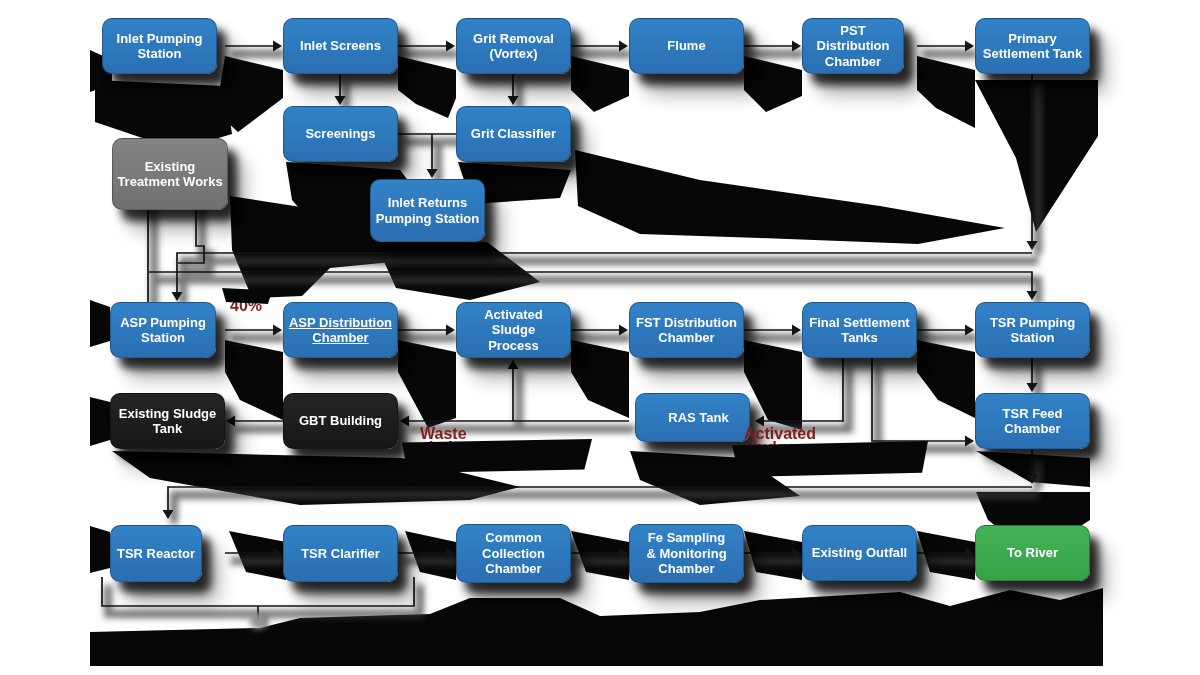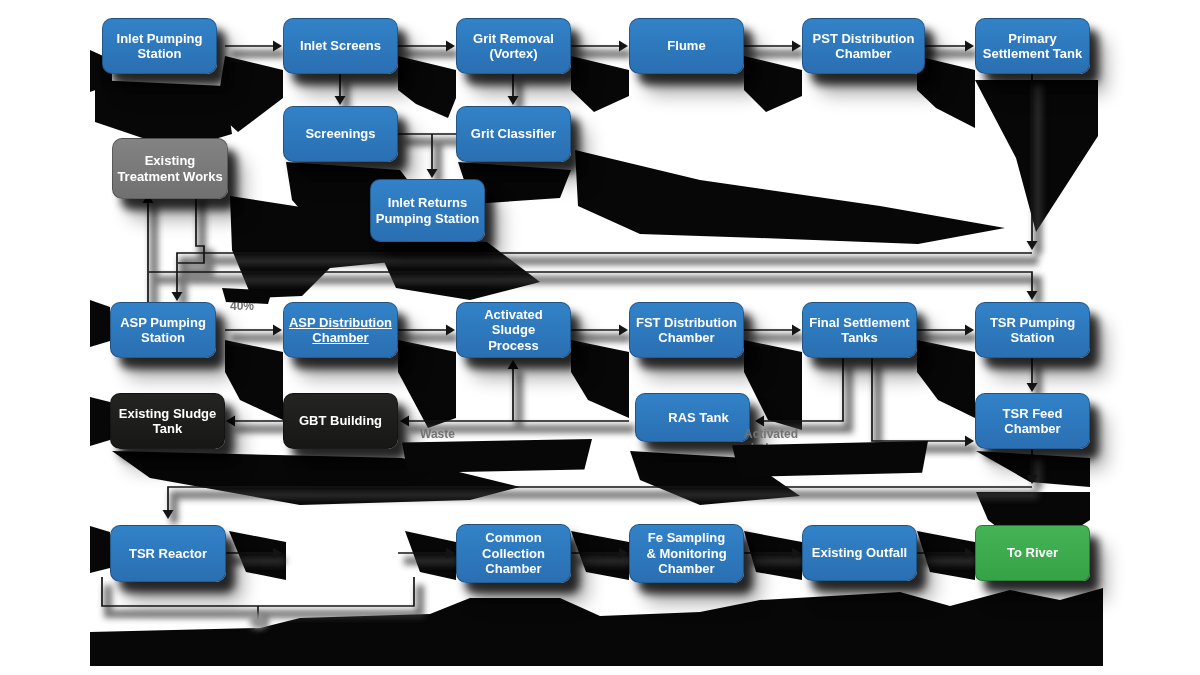--- a/index.html
+++ b/index.html
@@ -7,22 +7,22 @@
   #diagram{position:relative;width:1200px;height:675px;background:#ffffff;}
   #wires{position:absolute;left:0;top:0;width:1200px;height:675px;}
   .node{position:absolute;display:flex;align-items:center;justify-content:center;text-align:center;
         border-radius:10px;color:#ffffff;font-size:13px;font-weight:700;line-height:15.5px;
         white-space:pre-line;padding:2px 4px;box-sizing:border-box;
         box-shadow:9px 11px 8px rgba(0,0,0,0.80), 17px 21px 18px rgba(0,0,0,0.30);
         border:1px solid rgba(0,0,0,0.28);}
   .t-process{background:linear-gradient(180deg,#3282c8,#2a6fb2);}
   .t-existing{background:linear-gradient(180deg,#838383,#707070);}
   .t-sludge{background:linear-gradient(180deg,#242422,#171715);}
-  .t-river{background:linear-gradient(180deg,#44b355,#35a246);border-radius:7px;}
-  .flow-label{position:absolute;color:#737373;font-size:12px;font-weight:700;line-height:14px;
+  .t-river{background:linear-gradient(180deg,#44b355,#35a246);}
+  .flow-label{position:absolute;color:#7f1d1d;font-size:16px;font-weight:700;line-height:14px;
               white-space:pre-line;}
   .patch{position:absolute;background:#070707;}
   .patch1{left:222px;top:288px;width:50px;height:16px;
           clip-path:polygon(0 0,100% 15%,92% 100%,8% 88%);}
   .patch2{left:402px;top:439px;width:190px;height:34px;
           clip-path:polygon(0 10%,100% 0,96% 90%,3% 100%);}
   .patch3{left:732px;top:441px;width:196px;height:36px;
           clip-path:polygon(0 12%,100% 0,97% 88%,4% 100%);}
 </style>
 </head>
@@ -202,27 +202,27 @@
       </g>
       <circle cx="258" cy="621" r="8" fill="#8f8f8f" filter="url(#soft)"></circle>
     </svg>
 
   <div class="node t-process" style="left: 102px; top: 18px; width: 115px; height: 56px;"><span>Inlet Pumping
 Station</span></div>
     <div class="node t-process" style="left: 283px; top: 18px; width: 115px; height: 56px;"><span>Inlet Screens</span></div>
     <div class="node t-process" style="left: 456px; top: 18px; width: 115px; height: 56px;"><span>Grit Removal
 (Vortex)</span></div>
     <div class="node t-process" style="left: 629px; top: 18px; width: 115px; height: 56px;"><span>Flume</span></div>
-    <div class="node t-process" style="left: 802px; top: 18px; width: 123px; height: 56px;"><span>PST Distribution
+    <div class="node t-process" style="left: 802px; top: 18px; width: 102px; height: 56px;"><span>PST Distribution
 Chamber</span></div>
     <div class="node t-process" style="left: 975px; top: 18px; width: 115px; height: 56px;"><span>Primary
 Settlement Tank</span></div>
     <div class="node t-process" style="left: 283px; top: 106px; width: 115px; height: 56px;"><span>Screenings</span></div>
     <div class="node t-process" style="left: 456px; top: 106px; width: 115px; height: 56px;"><span>Grit Classifier</span></div>
-    <div class="node t-existing" style="left: 112px; top: 138px; width: 116px; height: 61px;"><span>Existing
+    <div class="node t-existing" style="left: 112px; top: 138px; width: 116px; height: 72px;"><span>Existing
 Treatment Works</span></div>
     <div class="node t-process" style="left: 370px; top: 179px; width: 115px; height: 63px; align-items: center;"><span>Inlet Returns
 Pumping Station</span></div>
     <div class="node t-process" style="left: 110px; top: 302px; width: 106px; height: 56px;"><span>ASP Pumping
 Station</span></div>
     <div class="node t-process" style="left: 283px; top: 302px; width: 115px; height: 56px; text-decoration: underline;"><span>ASP Distribution
 Chamber</span></div>
     <div class="node t-process" style="left: 456px; top: 302px; width: 115px; height: 56px;"><span>Activated Sludge
 Process</span></div>
     <div class="node t-process" style="left: 629px; top: 302px; width: 115px; height: 56px;"><span>FST Distribution
@@ -230,21 +230,22 @@
     <div class="node t-process" style="left: 802px; top: 302px; width: 115px; height: 56px;"><span>Final Settlement
 Tanks</span></div>
     <div class="node t-process" style="left: 975px; top: 302px; width: 115px; height: 56px;"><span>TSR Pumping
 Station</span></div>
     <div class="node t-sludge" style="left: 110px; top: 393px; width: 115px; height: 56px; justify-content: center;"><span>Existing Sludge
 Tank</span></div>
     <div class="node t-sludge" style="left: 283px; top: 393px; width: 115px; height: 56px;"><span>GBT Building</span></div>
     <div class="node t-process" style="left: 635px; top: 393px; width: 115px; height: 49px; padding-left: 16px;"><span>RAS Tank</span></div>
     <div class="node t-process" style="left: 975px; top: 393px; width: 115px; height: 56px;"><span>TSR Feed
 Chamber</span></div>
-    <div class="node t-process" style="left: 110px; top: 525px; width: 116px; height: 57px; align-items: center;"><span>TSR Reactor</span></div>
+    <div class="node t-process" style="left: 110px; top: 525px; width: 92px; height: 57px; align-items: center;"><span>TSR Reactor</span></div>
+    <div class="node t-process" style="left: 283px; top: 525px; width: 115px; height: 57px;"><span>TSR Clarifier</span></div>
     <div class="node t-process" style="left: 456px; top: 524px; width: 115px; height: 59px;"><span>Common
 Collection
 Chamber</span></div>
     <div class="node t-process" style="left: 629px; top: 524px; width: 115px; height: 59px;"><span>Fe Sampling
 &amp; Monitoring
 Chamber</span></div>
     <div class="node t-process" style="left: 802px; top: 525px; width: 115px; height: 56px;"><span>Existing Outfall</span></div>
     <div class="node t-river" style="left: 975px; top: 525px; width: 115px; height: 56px;"><span>To River</span></div>
     <div class="flow-label" style="left: 230px; top: 299px; width: 40px;">40%</div>
     <div class="flow-label" style="left: 420px; top: 427px; width: 64px;">Waste sludge</div>

